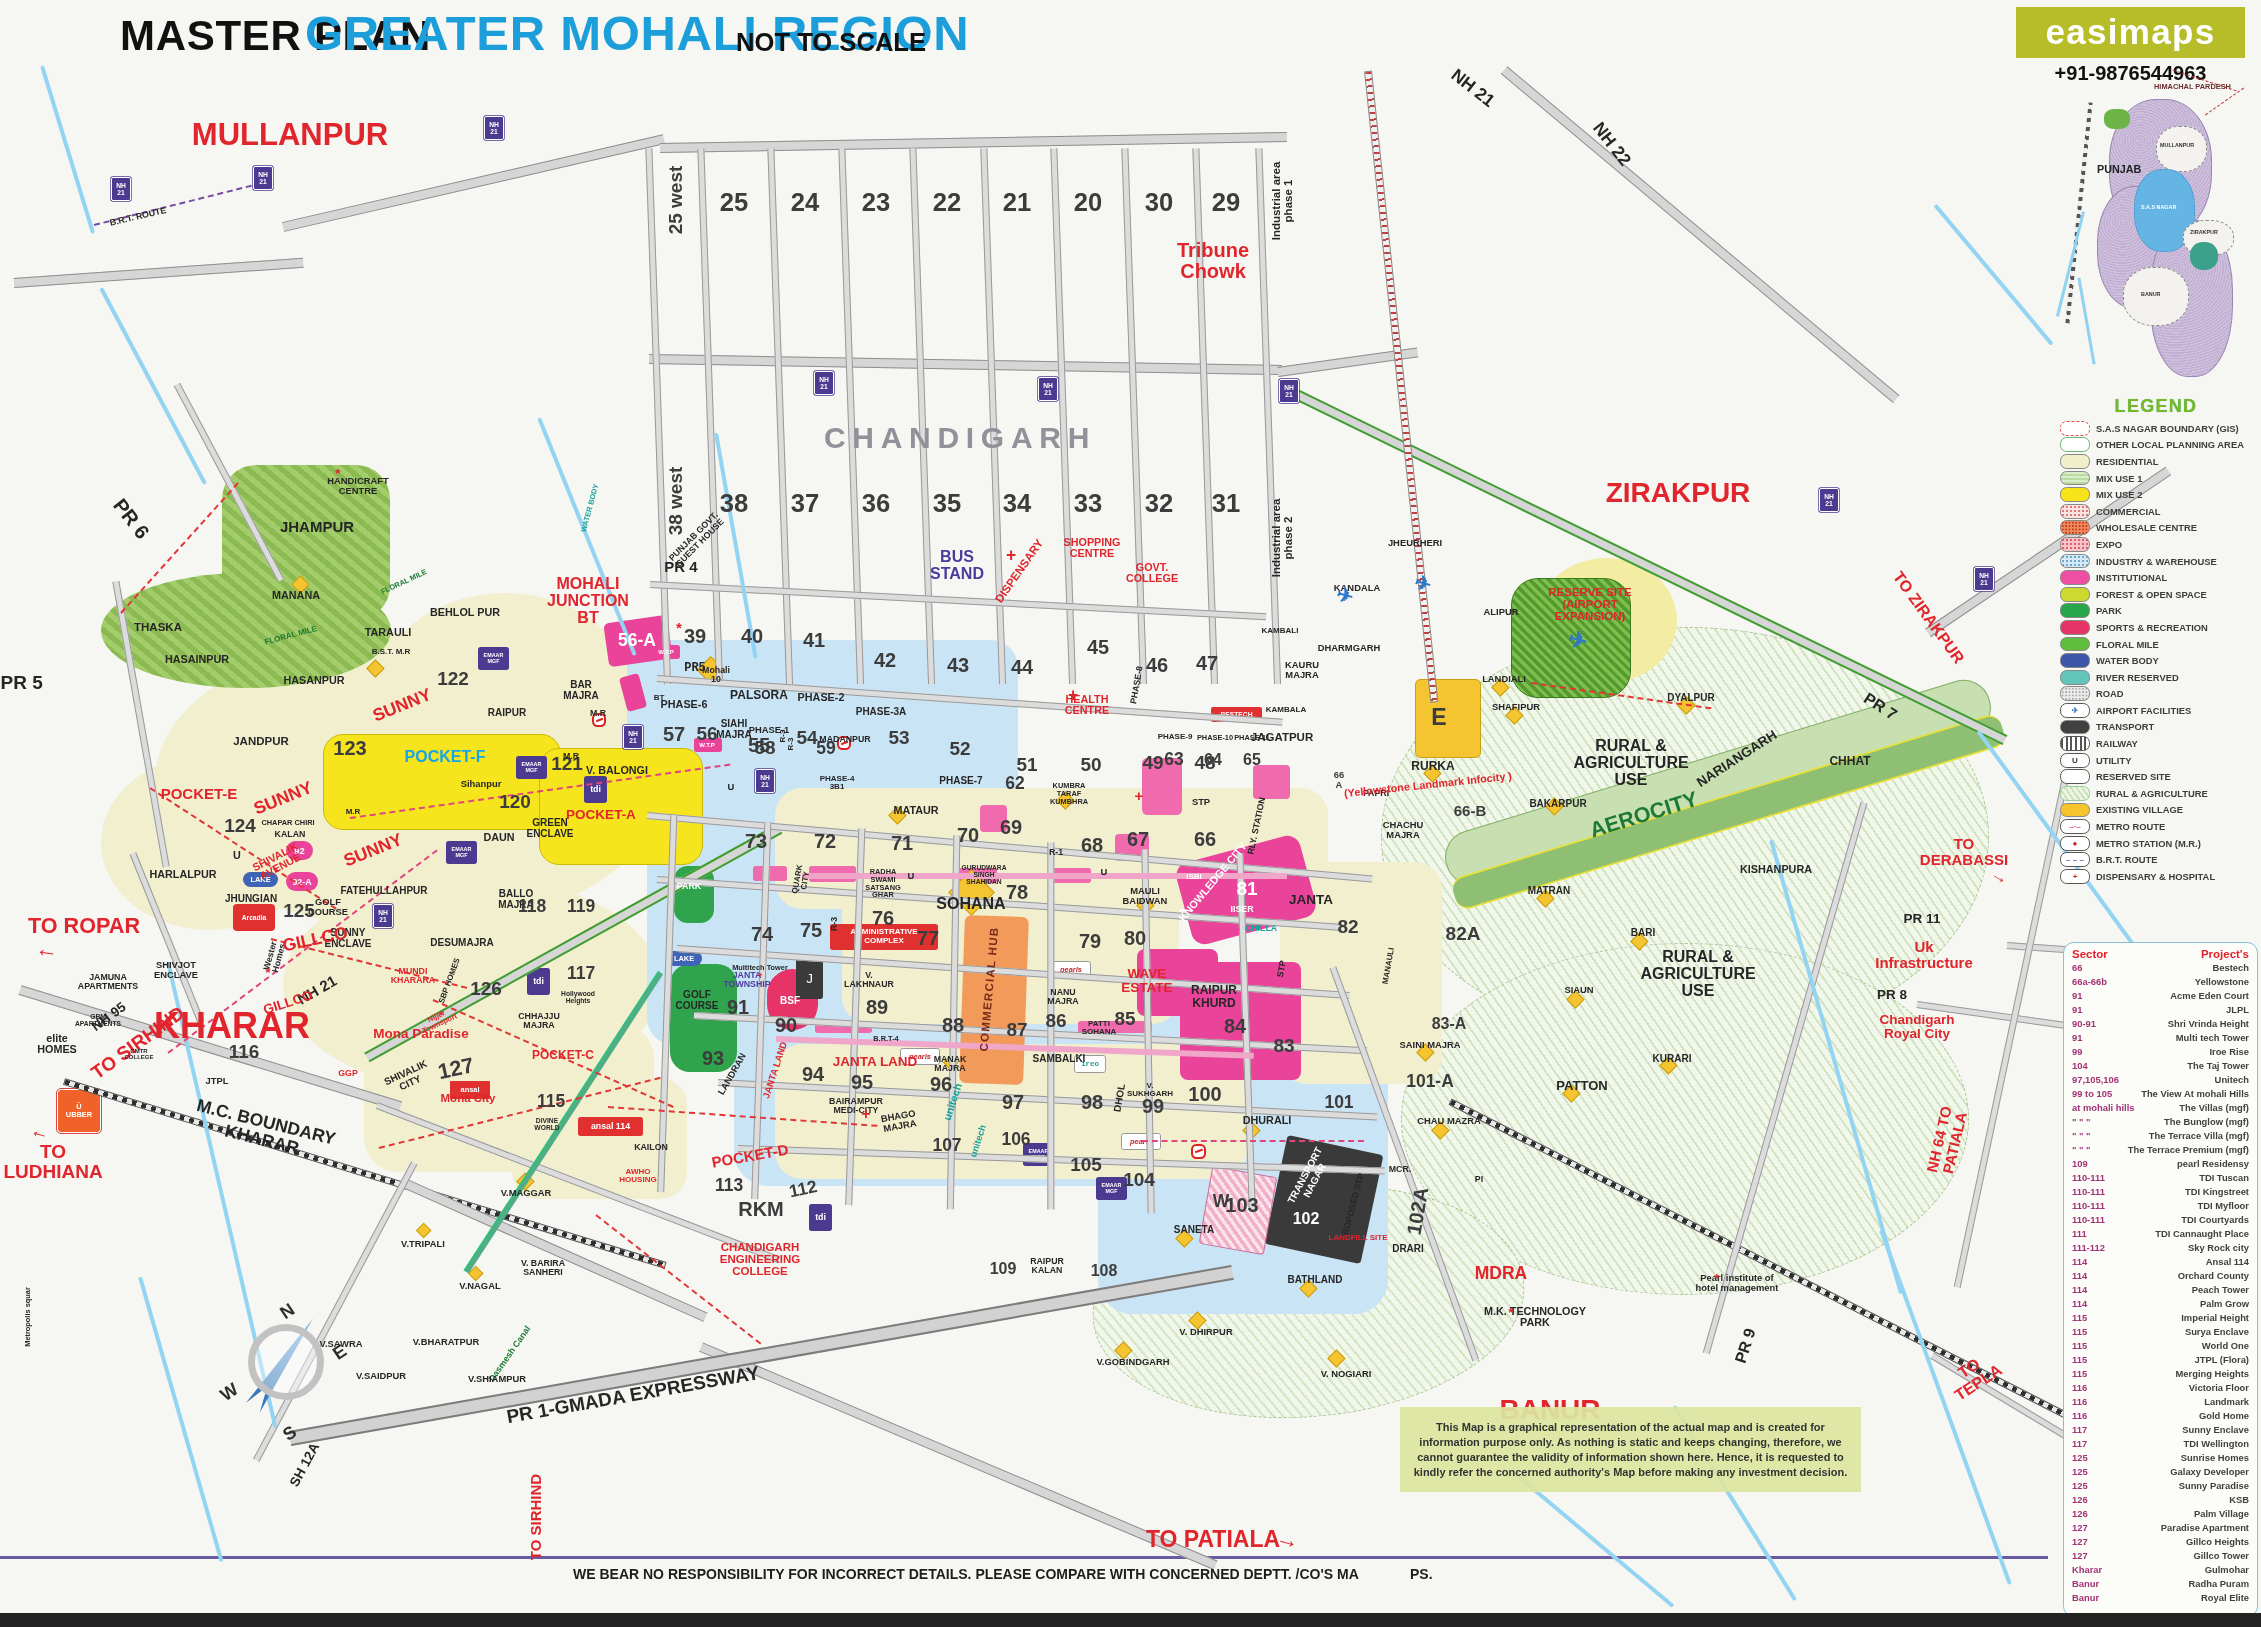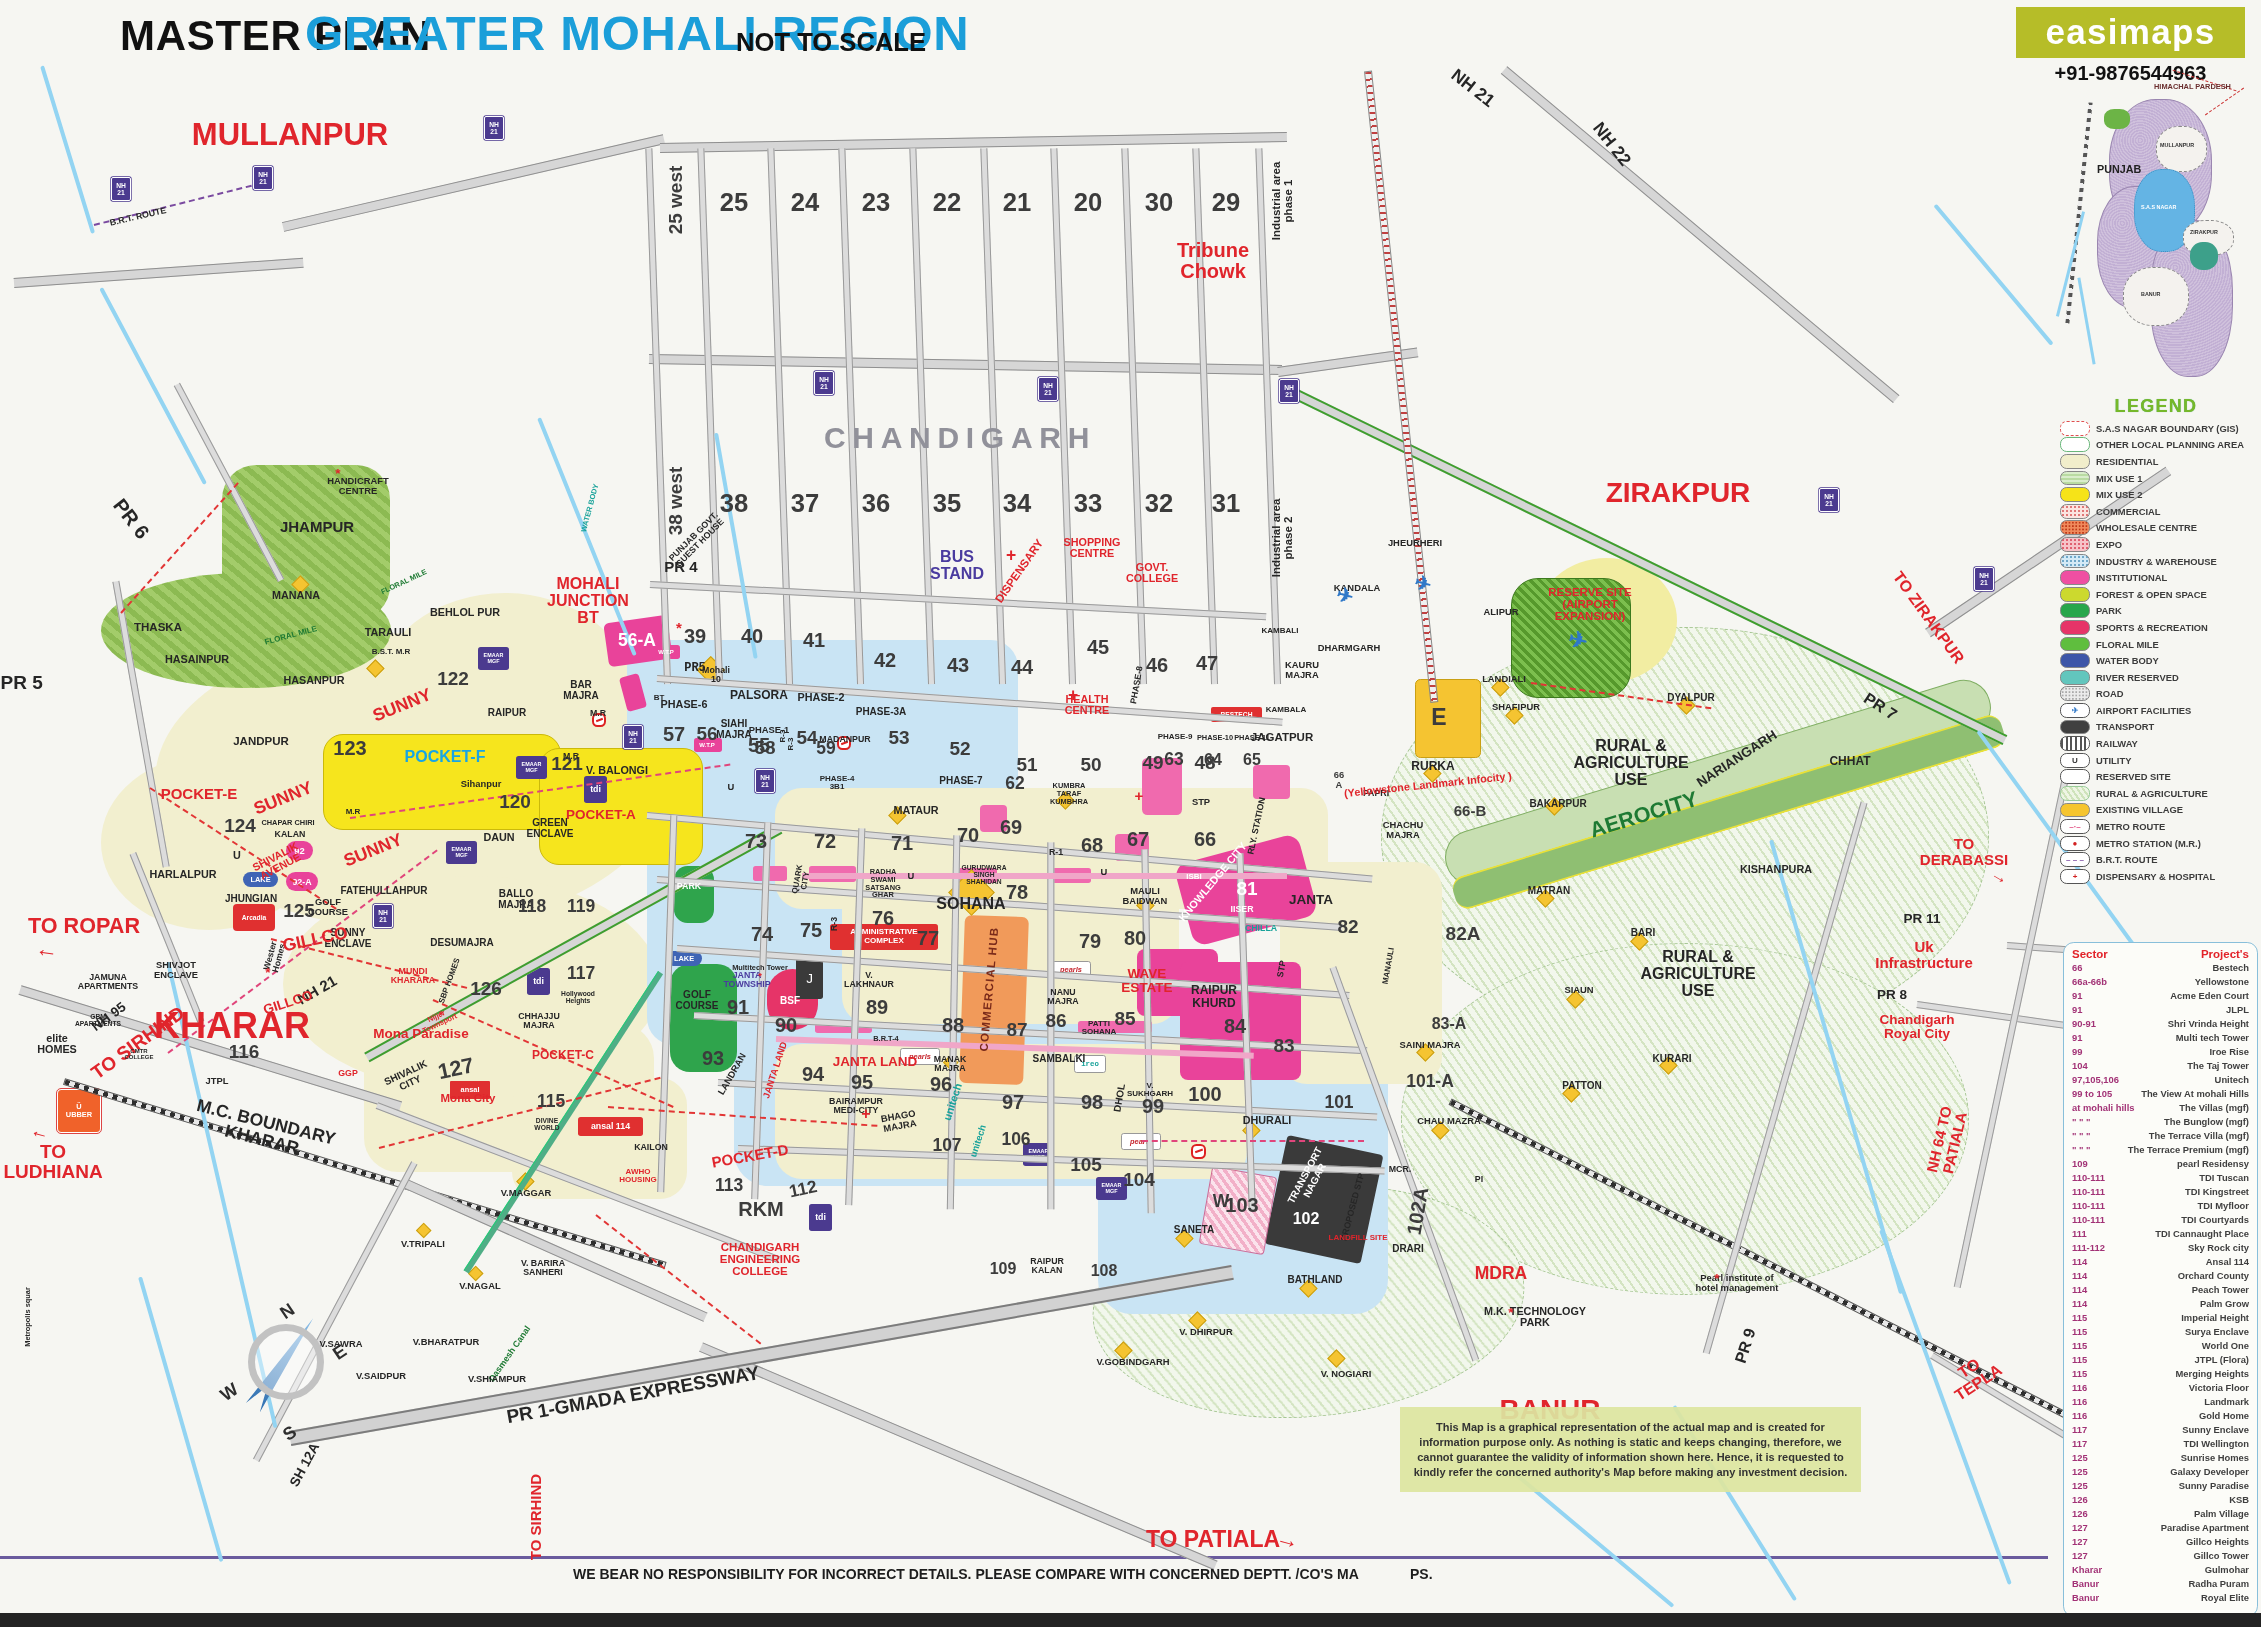--- a/index.html
+++ b/index.html
@@ -689,21 +689,21 @@
       <div class="map-l c-bk" style="left: 1282px; top: 969px; font-size: 8.8px; transform: translate(-50%, -50%) rotate(-80deg);">STP</div>
       <div class="map-l c-bk" style="left: 1389px; top: 966px; font-size: 8px; transform: translate(-50%, -50%) rotate(-80deg);">MANAULI</div>
       <div class="map-l c-nm" style="left: 1463px; top: 934px; font-size: 19px; transform: translate(-50%, -50%) rotate(0deg);">82A</div>
       <div class="map-l c-nm" style="left: 1284px; top: 1046px; font-size: 19px; transform: translate(-50%, -50%) rotate(0deg);">83</div>
       <div class="map-l c-nm" style="left: 1449px; top: 1024px; font-size: 16px; transform: translate(-50%, -50%) rotate(0deg);">83-A</div>
       <div class="map-l c-bk" style="left: 1430px; top: 1045px; font-size: 9.4px; transform: translate(-50%, -50%) rotate(0deg);">SAINI MAJRA</div>
       <div class="map-l c-nm" style="left: 1430px; top: 1081px; font-size: 17.5px; transform: translate(-50%, -50%) rotate(0deg);">101-A</div>
       <div class="map-l c-nm" style="left: 1339px; top: 1102px; font-size: 17.5px; transform: translate(-50%, -50%) rotate(0deg);">101</div>
       <div class="map-l c-bk" style="left: 1267px; top: 1121px; font-size: 10.8px; transform: translate(-50%, -50%) rotate(0deg);">DHURALI</div>
       <div class="map-l c-bk" style="left: 1449px; top: 1121px; font-size: 9.4px; transform: translate(-50%, -50%) rotate(0deg);">CHAU MAZRA</div>
-      <div class="map-l c-bk" style="left: 1582px; top: 1086px; font-size: 10px; transform: translate(-50%, -50%) rotate(0deg);">PATTON</div>
+      <div class="map-l c-bk" style="left: 1582px; top: 1086px; font-size: 13px; transform: translate(-50%, -50%) rotate(0deg);">PATTON</div>
       <div class="map-l c-bk" style="left: 1400px; top: 1170px; font-size: 8.8px; transform: translate(-50%, -50%) rotate(0deg);">MCR.</div>
       <div class="map-l c-bk" style="left: 1479px; top: 1180px; font-size: 8.8px; transform: translate(-50%, -50%) rotate(0deg);">PI</div>
       <div class="map-l c-nm" style="left: 1221px; top: 1201px; font-size: 17.5px; transform: translate(-50%, -50%) rotate(0deg);">W</div>
       <div class="map-l c-nm" style="left: 1242px; top: 1205px; font-size: 20px; transform: translate(-50%, -50%) rotate(0deg);">103</div>
       <div class="map-l c-wh" style="left: 1310px; top: 1178px; font-size: 10px; transform: translate(-50%, -50%) rotate(-62deg);">TRANSPORT
 NAGAR</div>
       <div class="map-l c-wh" style="left: 1306px; top: 1219px; font-size: 16px; transform: translate(-50%, -50%) rotate(0deg);">102</div>
       <div class="map-l c-bk" style="left: 1353px; top: 1207px; font-size: 8.8px; transform: translate(-50%, -50%) rotate(-75deg);">PROPOSED STP</div>
       <div class="map-l c-rd" style="left: 1358px; top: 1238px; font-size: 8px; transform: translate(-50%, -50%) rotate(0deg);">LANDFILL SITE</div>
       <div class="map-l c-nm" style="left: 1418px; top: 1211px; font-size: 20px; transform: translate(-50%, -50%) rotate(-80deg);">102A</div>

